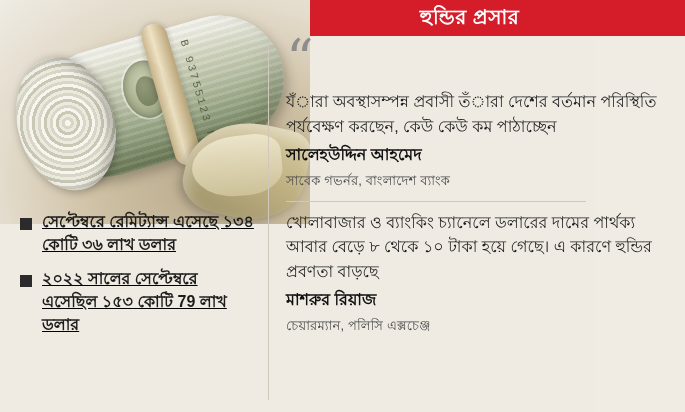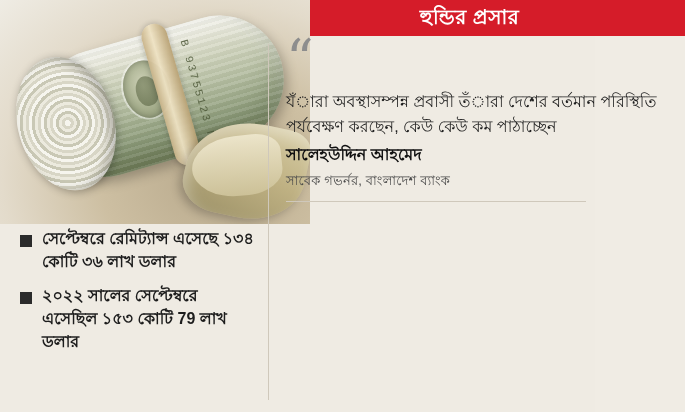--- a/index.html
+++ b/index.html
@@ -160,22 +160,23 @@
     width: 90px; height: 60px;
     border-radius: 50% 30% 40% 50%;
     background: linear-gradient(180deg, #efe8cf 0%, #cfc49b 100%);
     transform: rotate(-6deg);
     opacity: .9;
   }
 
   
   .bullets {
     position: absolute;
-    left: 20px; top: 228px;
+    left: 20px; top: 211px;
     width: 236px;
+    text-decoration: underline;
   }
   .bullet-row {
     display: flex;
     align-items: flex-start;
     margin-bottom: 12px;
   }
   .bullet-mark {
     width: 12px; height: 12px;
     background: #2b2b2b;
     margin: 7px 10px 0 0;
@@ -273,15 +274,20 @@
 
     <div class="quote-block">
       <div class="quote-mark">“</div>
       <div class="quote-body">যঁারা অবস্থাসম্পন্ন প্রবাসী তঁারা দেশের বর্তমান পরিস্থিতি পর্যবেক্ষণ করছেন, কেউ কেউ কম পাঠাচ্ছেন</div>
       <div class="quote-name">সালেহউদ্দিন আহমেদ</div>
       <div class="quote-role">সাবেক গভর্নর, বাংলাদেশ ব্যাংক</div>
     </div>
 
     <div class="hdivider"></div>
 
+    <div class="quote-block">
+      <div class="quote-body">খোলাবাজার ও ব্যাংকিং চ্যানেলে ডলারের দামের পার্থক্য আবার বেড়ে ৮ থেকে ১০ টাকা হয়ে গেছে। এ কারণে হুন্ডির প্রবণতা বাড়ছে</div>
+      <div class="quote-name">মাশরুর রিয়াজ</div>
+      <div class="quote-role">চেয়ারম্যান, পলিসি এক্সচেঞ্জ</div>
+    </div>
 
   </div>
 </div>
 
 </body></html>

